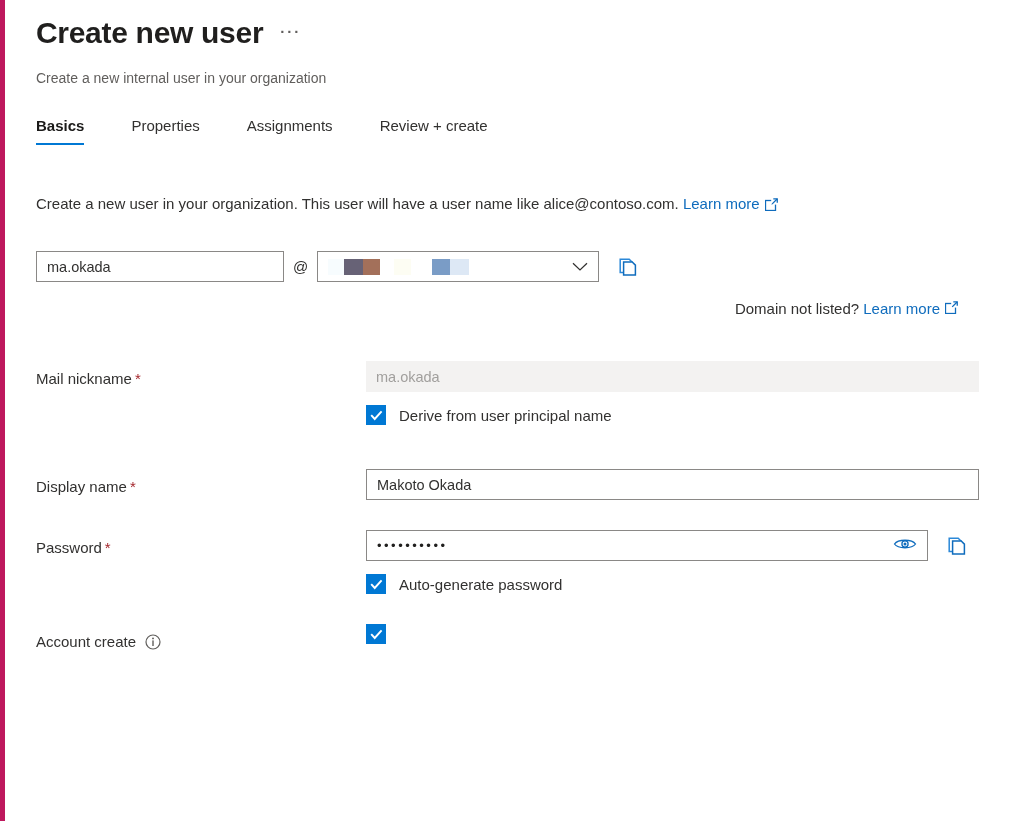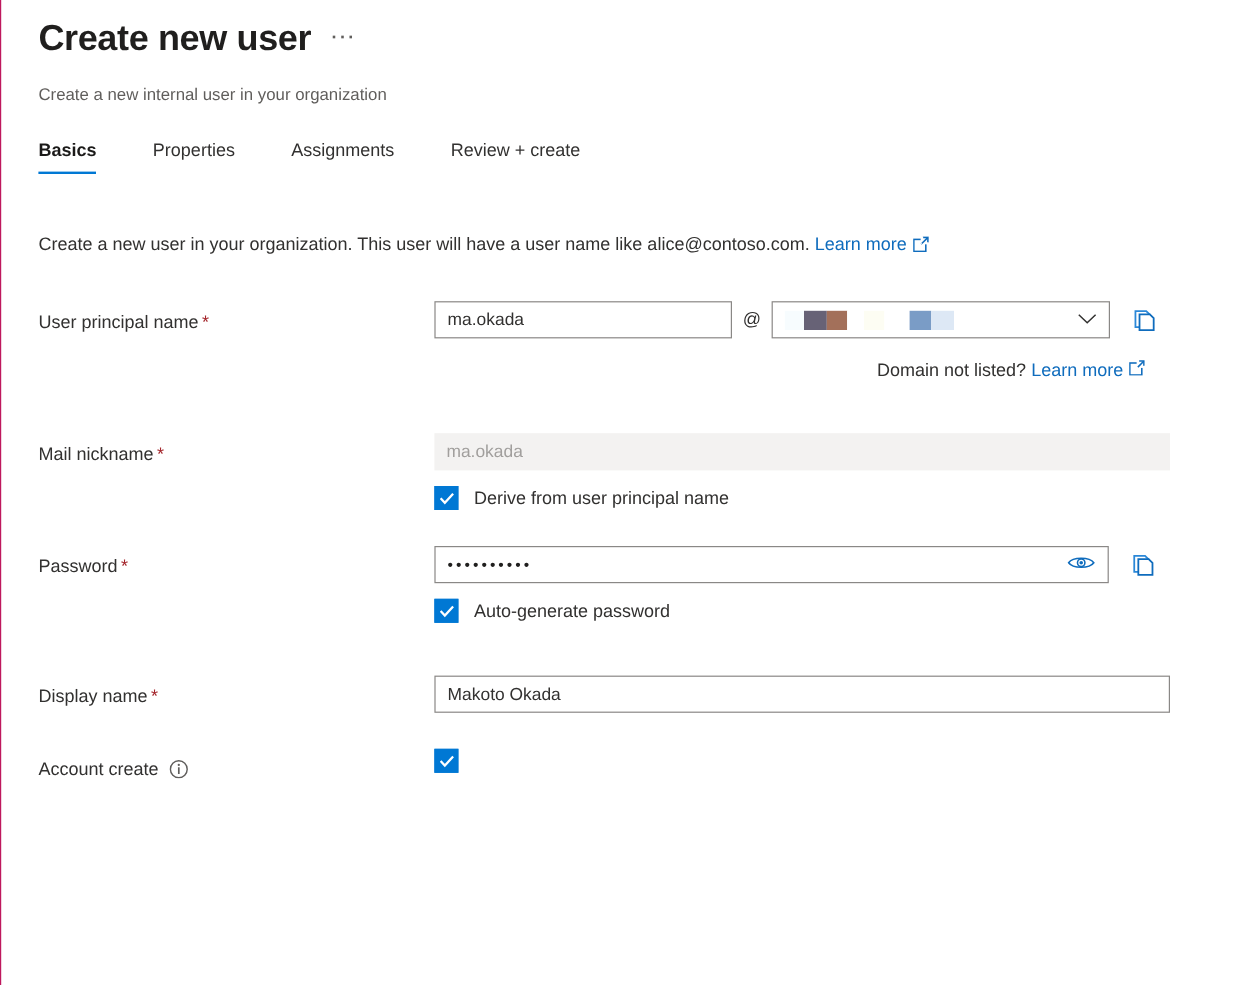--- a/index.html
+++ b/index.html
@@ -12,21 +12,21 @@
     height: 821px;
     font-family: "Liberation Sans", sans-serif;
     color: #323130;
     overflow: hidden;
     position: relative;
   }
   .page {
     position: absolute;
     inset: 0;
     background: #ffffff;
-    border-left: 1px solid #be185d;
+    border-left: 5px solid #be185d;
     box-sizing: border-box;
   }
 
   
   .header {
     padding: 14px 0 0 31px;
   }
   .title-row {
     display: flex;
     align-items: flex-start;
@@ -269,23 +269,20 @@
           <rect x="6.2" y="0" width="6.8" height="6.6" fill="#ffffff"></rect>
           <path d="M7.2 5.9 L12.1 1" stroke="#0f6cbd" stroke-width="1.3"></path>
           <path d="M8.3 0.85 H12.25 V4.8" fill="none" stroke="#0f6cbd" stroke-width="1.3"></path>
         </svg></span>
   </div>
 
 
   <div class="form">
 
     <div class="row">
-      <div class="label">
-        <span>User principal name</span><span class="req">*</span>
-      </div>
       <div class="control">
         <div class="textbox upn-input">ma.okada</div>
         <span class="at-sign">@</span>
         <div class="textbox domain-select">
           <span class="redaction">
               <i style="width: 16px; background: rgb(247, 252, 254);"></i>
               <i style="width: 19px; background: rgb(103, 98, 118);"></i>
               <i style="width: 17px; background: rgb(163, 112, 90);"></i>
               <i style="width: 14px; background: rgb(255, 255, 255);"></i>
               <i style="width: 17px; background: rgb(253, 253, 243);"></i>
@@ -330,20 +327,29 @@
           <span class="checkbox">
               <svg width="13" height="11" viewBox="0 0 13 11">
                 <path d="M1.2 5.2 L4.7 9 L11.6 1.4" fill="none" stroke="#ffffff" stroke-width="1.9"></path>
               </svg>
             </span>
           <span class="check-label">Derive from user principal name</span>
         </div>
       </div>
     </div>
 
+    <div class="row" style="margin-top:44px">
+      <div class="label">
+        <span>Display name</span><span class="req">*</span>
+      </div>
+      <div class="control">
+        <div class="textbox wide-box">Makoto Okada</div>
+      </div>
+    </div>
+
     <div class="row" style="margin-top:30px">
       <div class="label">
         <span>Password</span><span class="req">*</span>
       </div>
       <div style="flex:1">
         <div style="display:flex;align-items:center">
           <div class="textbox pwd-box">
             <span class="dots">••••••••••</span>
             <span class="eye"><svg width="24" height="14" viewBox="0 0 24 14">
                   <path d="M1.5 7 C5 2, 19 2, 22.5 7 C19 12, 5 12, 1.5 7 Z" fill="none" stroke="#0f6cbd" stroke-width="1.3"></path>
@@ -362,29 +368,20 @@
           <span class="checkbox">
               <svg width="13" height="11" viewBox="0 0 13 11">
                 <path d="M1.2 5.2 L4.7 9 L11.6 1.4" fill="none" stroke="#ffffff" stroke-width="1.9"></path>
               </svg>
             </span>
           <span class="check-label">Auto-generate password</span>
         </div>
       </div>
     </div>
 
-    <div class="row" style="margin-top:44px">
-      <div class="label">
-        <span>Display name</span><span class="req">*</span>
-      </div>
-      <div class="control">
-        <div class="textbox wide-box">Makoto Okada</div>
-      </div>
-    </div>
-
     <div class="row" style="margin-top:30px">
       <div class="label">
         <span>Account create</span><span class="info-icon"><svg width="16" height="16" viewBox="0 0 16 16">
               <circle cx="8" cy="8" r="7" fill="none" stroke="#605e5c" stroke-width="1.2"></circle>
               <circle cx="8" cy="4.4" r="0.95" fill="#605e5c"></circle>
               <rect x="7.3" y="6.4" width="1.4" height="5.6" fill="#605e5c"></rect>
             </svg></span>
       </div>
       <div class="control">
         <span class="checkbox">

